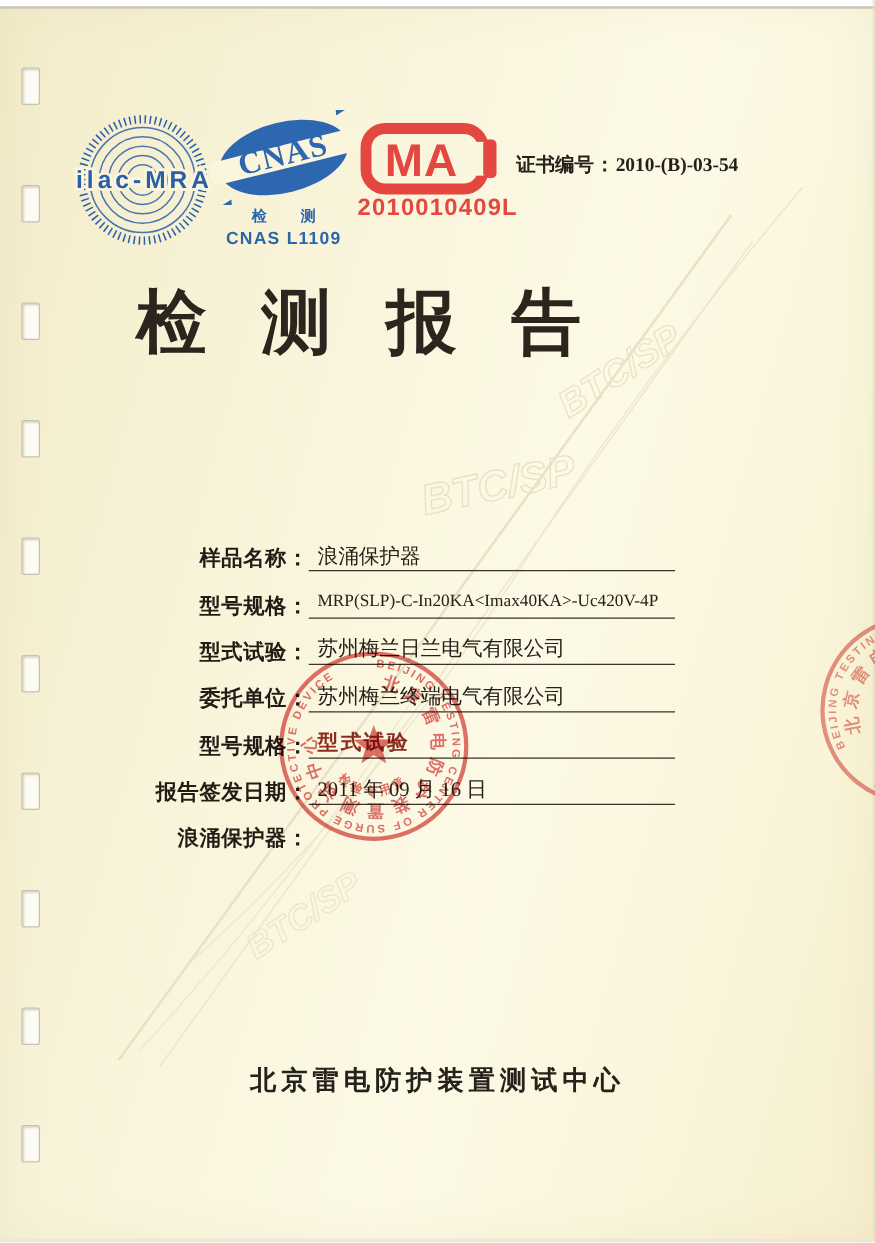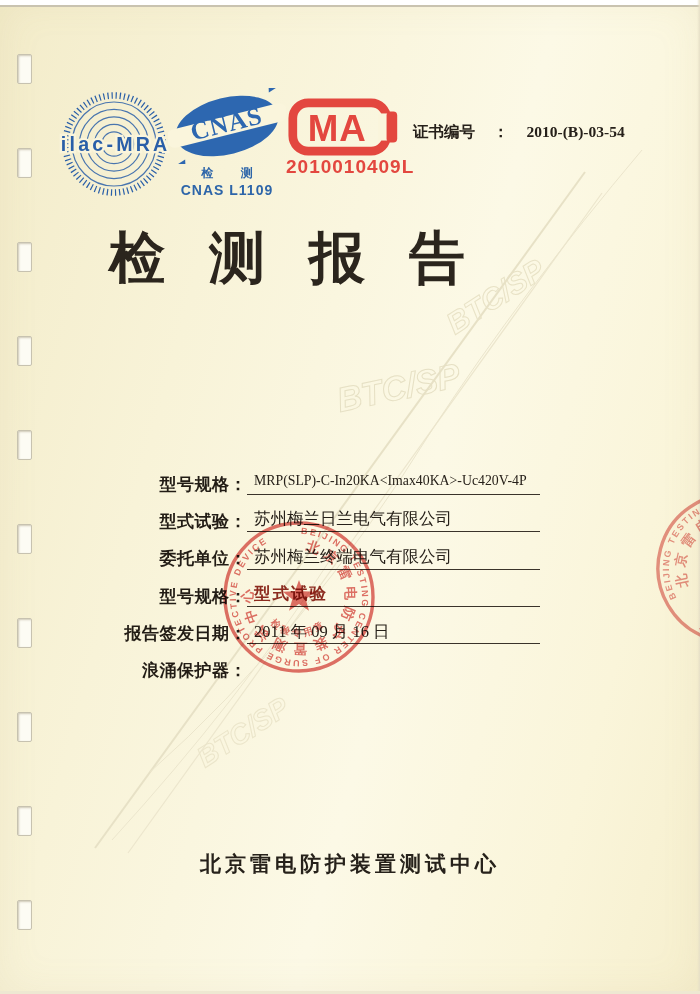--- a/index.html
+++ b/index.html
@@ -21,21 +21,21 @@
   svg{display:block;}
   .wm{position:absolute;top:0;left:0;pointer-events:none;}
 
   
   .ilac{position:absolute;left:58px;top:88px;}
   .cnas-block{position:absolute;left:168px;top:88px;width:118px;text-align:center;color:#2d65a9;}
   .cnas-sub1{font-family:"Liberation Sans",sans-serif;font-size:12px;font-weight:700;letter-spacing:12px;text-indent:12px;margin-top:1px;}
   .cnas-sub2{font-family:"Liberation Sans",sans-serif;font-size:14px;font-weight:700;letter-spacing:1px;margin-top:0;}
   .cma-block{position:absolute;left:286px;top:98px;width:120px;text-align:center;}
   .cma-num{font-family:"Liberation Sans",sans-serif;color:#e3473f;font-size:19px;font-weight:700;letter-spacing:1px;margin-top:0;}
-  .certline{position:absolute;left:413px;top:122px;display:flex;align-items:baseline;gap:18px;
+  .certline{position:absolute;left:413px;top:122px;display:flex;align-items:baseline;gap:1px;
     font-size:15.5px;font-weight:700;color:#26201a;white-space:nowrap;}
 
   
   .title{position:absolute;top:221px;left:0;width:560px;margin:0;text-align:center;
     font-size:56px;font-weight:700;color:#2b251d;letter-spacing:44px;text-indent:44px;padding-left:14px;box-sizing:border-box;}
 
   
   .form{position:absolute;top:420px;left:0;width:700px;}
   .row{display:flex;align-items:flex-end;height:37.4px;}
   .lbl{width:247px;text-align:right;font-weight:700;font-size:17px;color:#221c15;
@@ -120,20 +120,22 @@
   <div class="certline">
     <span>证书编号</span>
     <span>：</span>
     <span>2010-(B)-03-54</span>
   </div>
 
   <h1 class="title">检测报告</h1>
 
   <div class="form">
     <div class="row">
+      <span class="lbl">样品名称：</span>
+      <span class="val">浪涌保护器</span>
     </div>
     <div class="row">
       <span class="lbl">型号规格：</span>
       <span class="val small">MRP(SLP)-C-In20KA&lt;Imax40KA&gt;-Uc420V-4P</span>
     </div>
     <div class="row">
       <span class="lbl">型式试验：</span>
       <span class="val">苏州梅兰日兰电气有限公司</span>
     </div>
     <div class="row">

